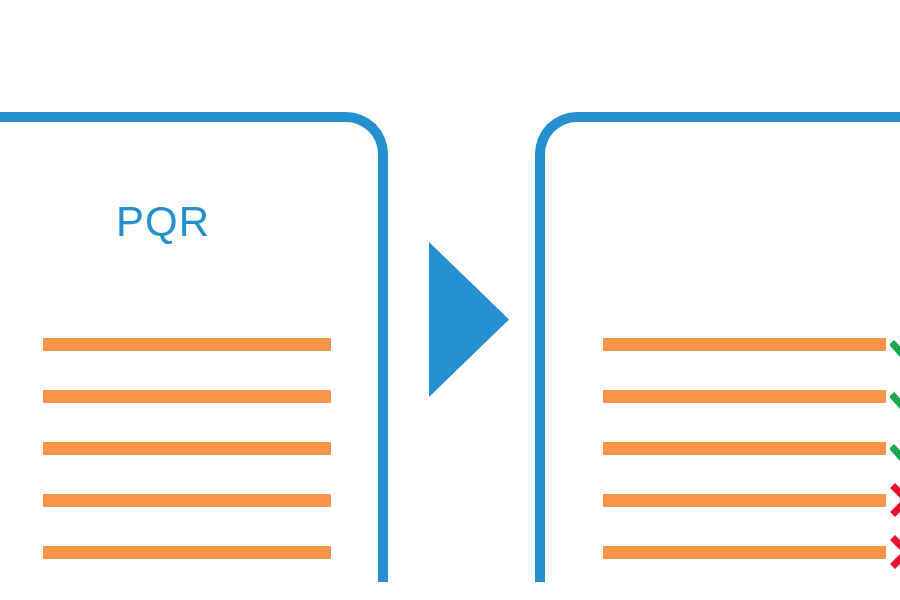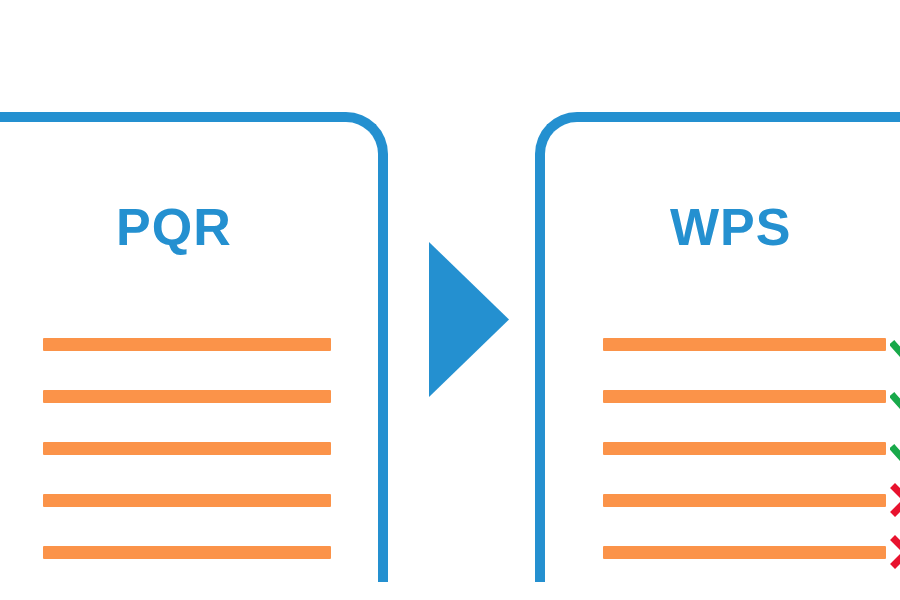--- a/index.html
+++ b/index.html
@@ -56,22 +56,22 @@
     --blue: #2490d0;
     --orange: #fb9349;
     --green: #18a94a;
     --red: #e8122e;
   }
 
   
   .doc-title {
     position: absolute;
     color: var(--blue);
-    font-size: 52px;
-    font-weight: bold;
+    font-size: 42px;
+    font-weight: normal;
     letter-spacing: 1px;
     line-height: 1;
     white-space: nowrap;
     user-select: none;
   }
   .title-left  { left: 116px; top: 201px; }
   .title-right { left: 670px; top: 201px; }
 
   
   .lines {
@@ -145,21 +145,20 @@
   </div>
 
   <div class="arrow">
     <svg width="80" height="155" viewBox="0 0 80 155" xmlns="http://www.w3.org/2000/svg">
       <polygon points="0,0 80,77.5 0,155" fill="#2490d0"></polygon>
     </svg>
   </div>
 
   <div class="doc doc-right"></div>
 
-  <div class="doc-title title-right">WPS</div>
 
   <div class="lines lines-right">
     <div class="line-row">
       <div class="line-bar bar-right"></div>
       <div class="mark">
         <svg width="34" height="34" viewBox="0 0 34 34" xmlns="http://www.w3.org/2000/svg">
           <path d="M4 18 L12 27 L31 5" stroke="#18a94a" stroke-width="7" fill="none" stroke-linecap="square" stroke-linejoin="miter"></path>
         </svg>
       </div>
     </div>

